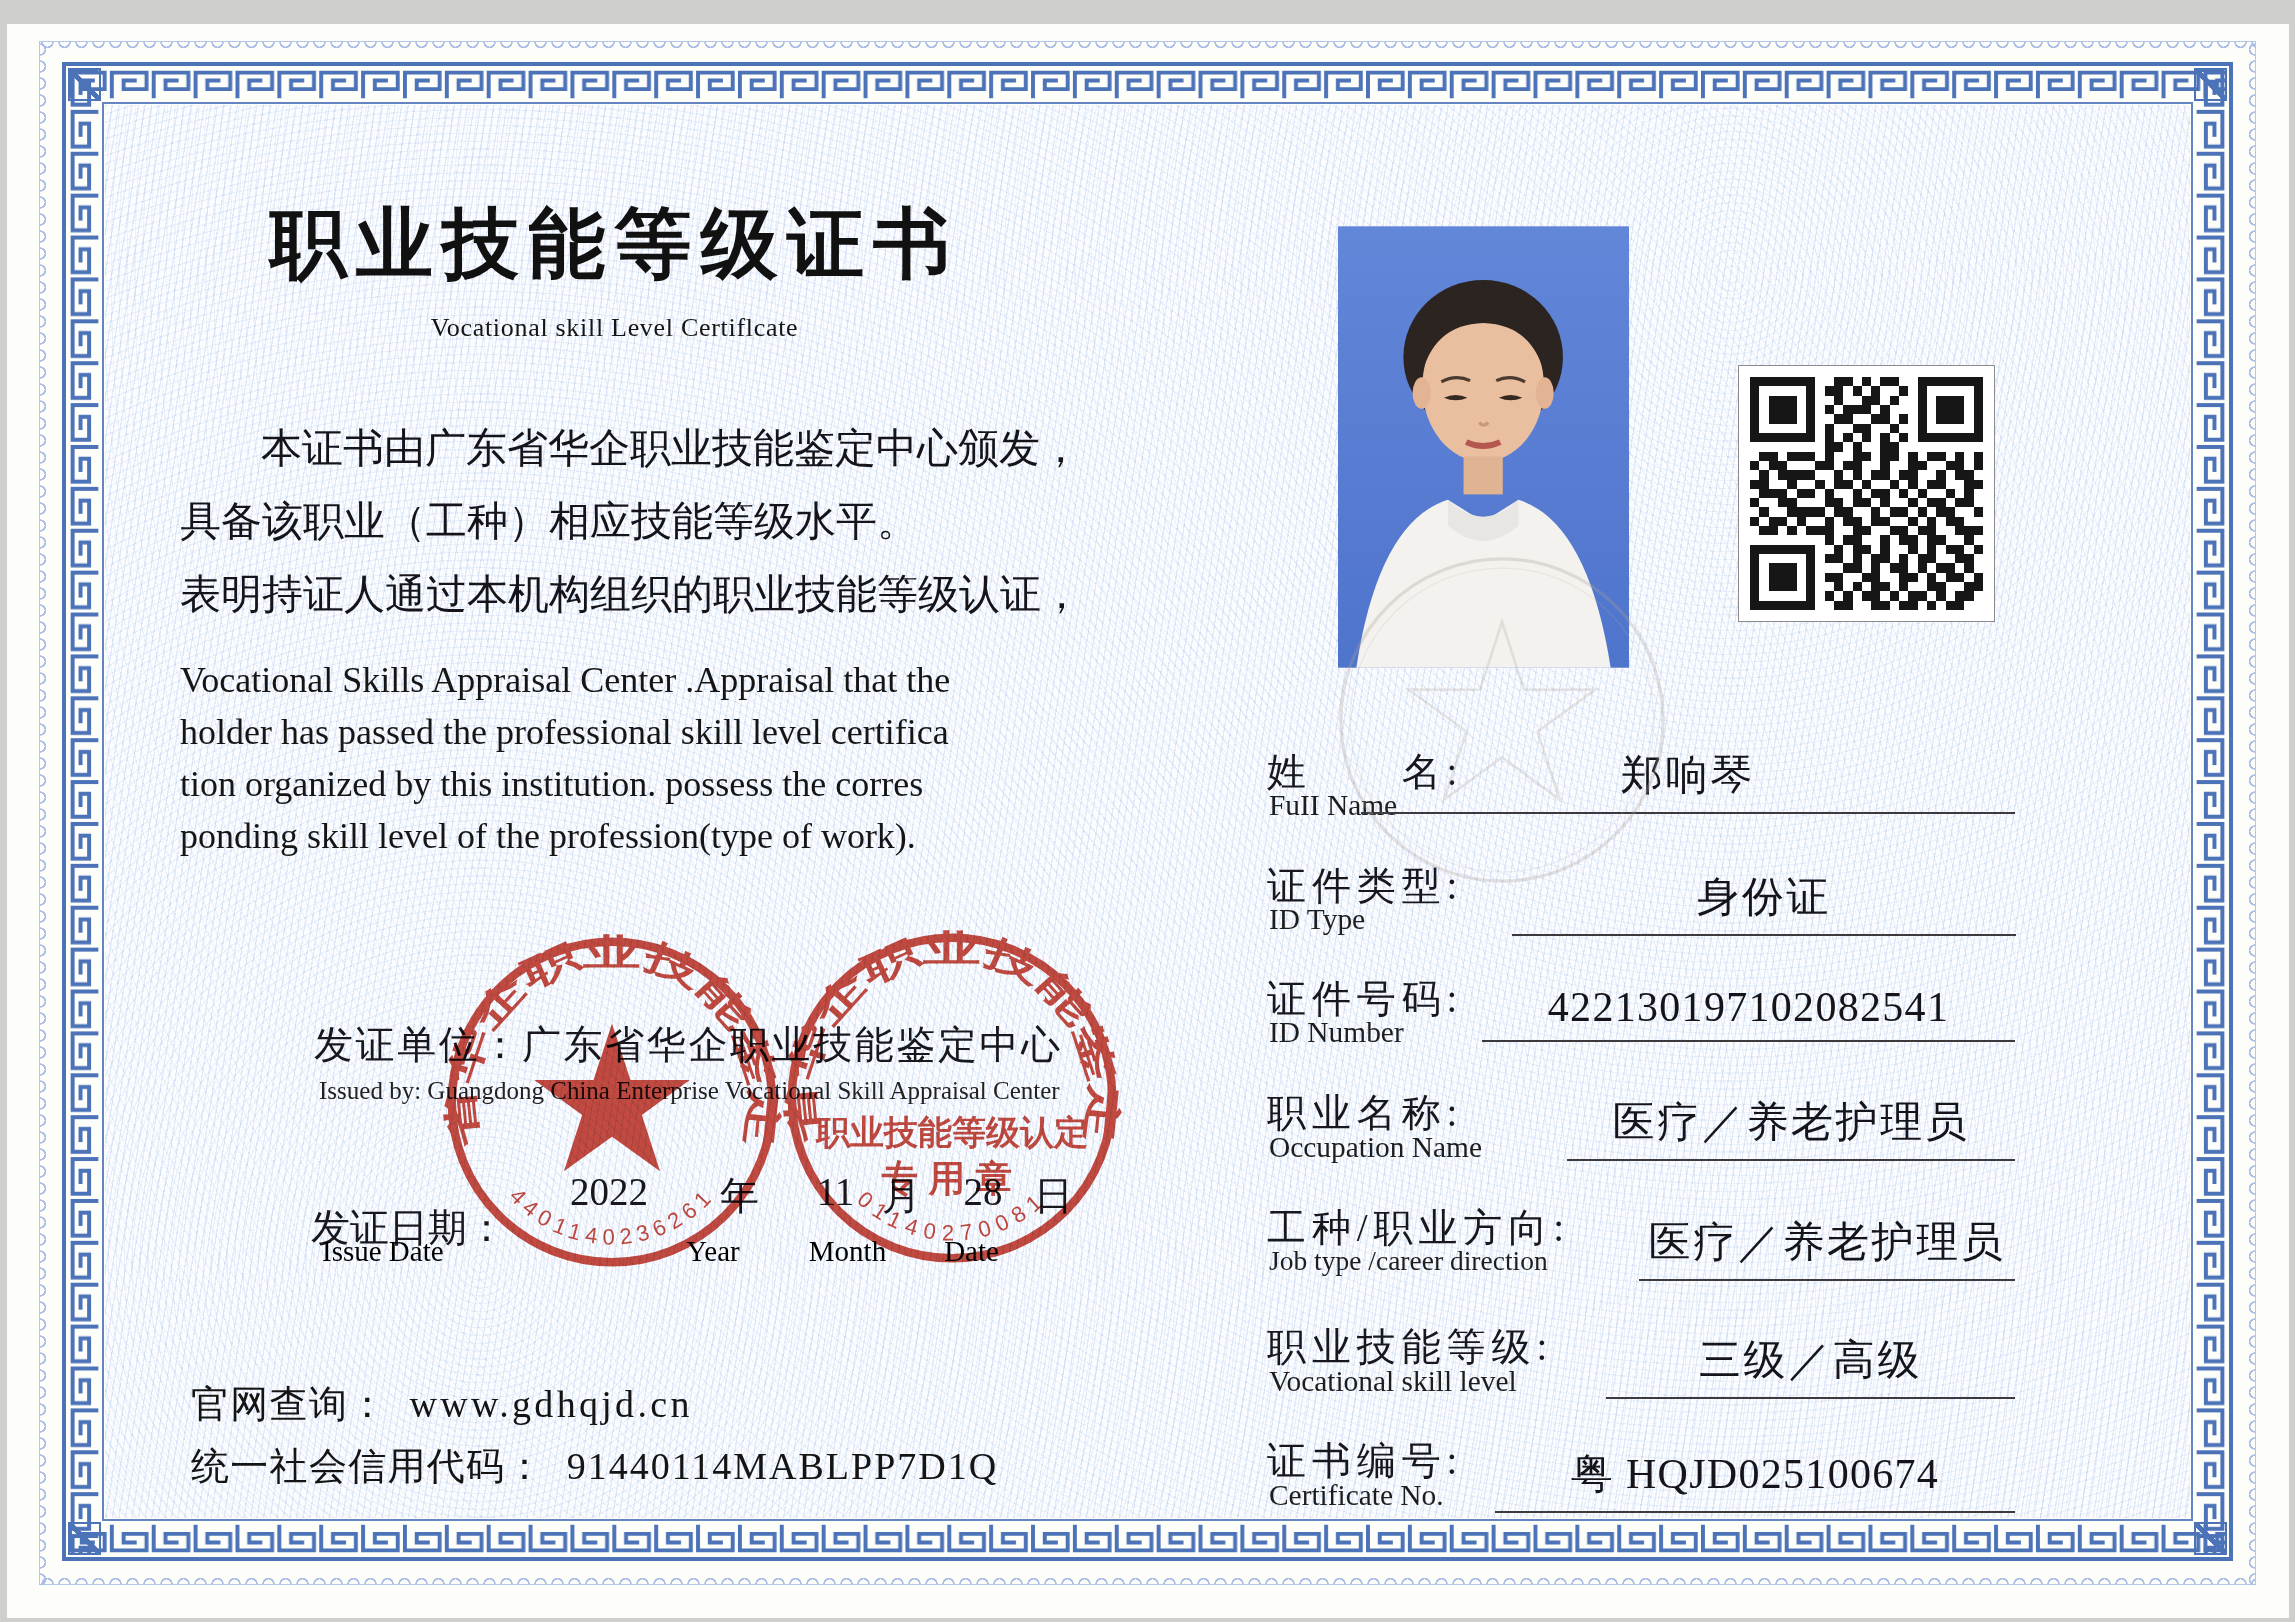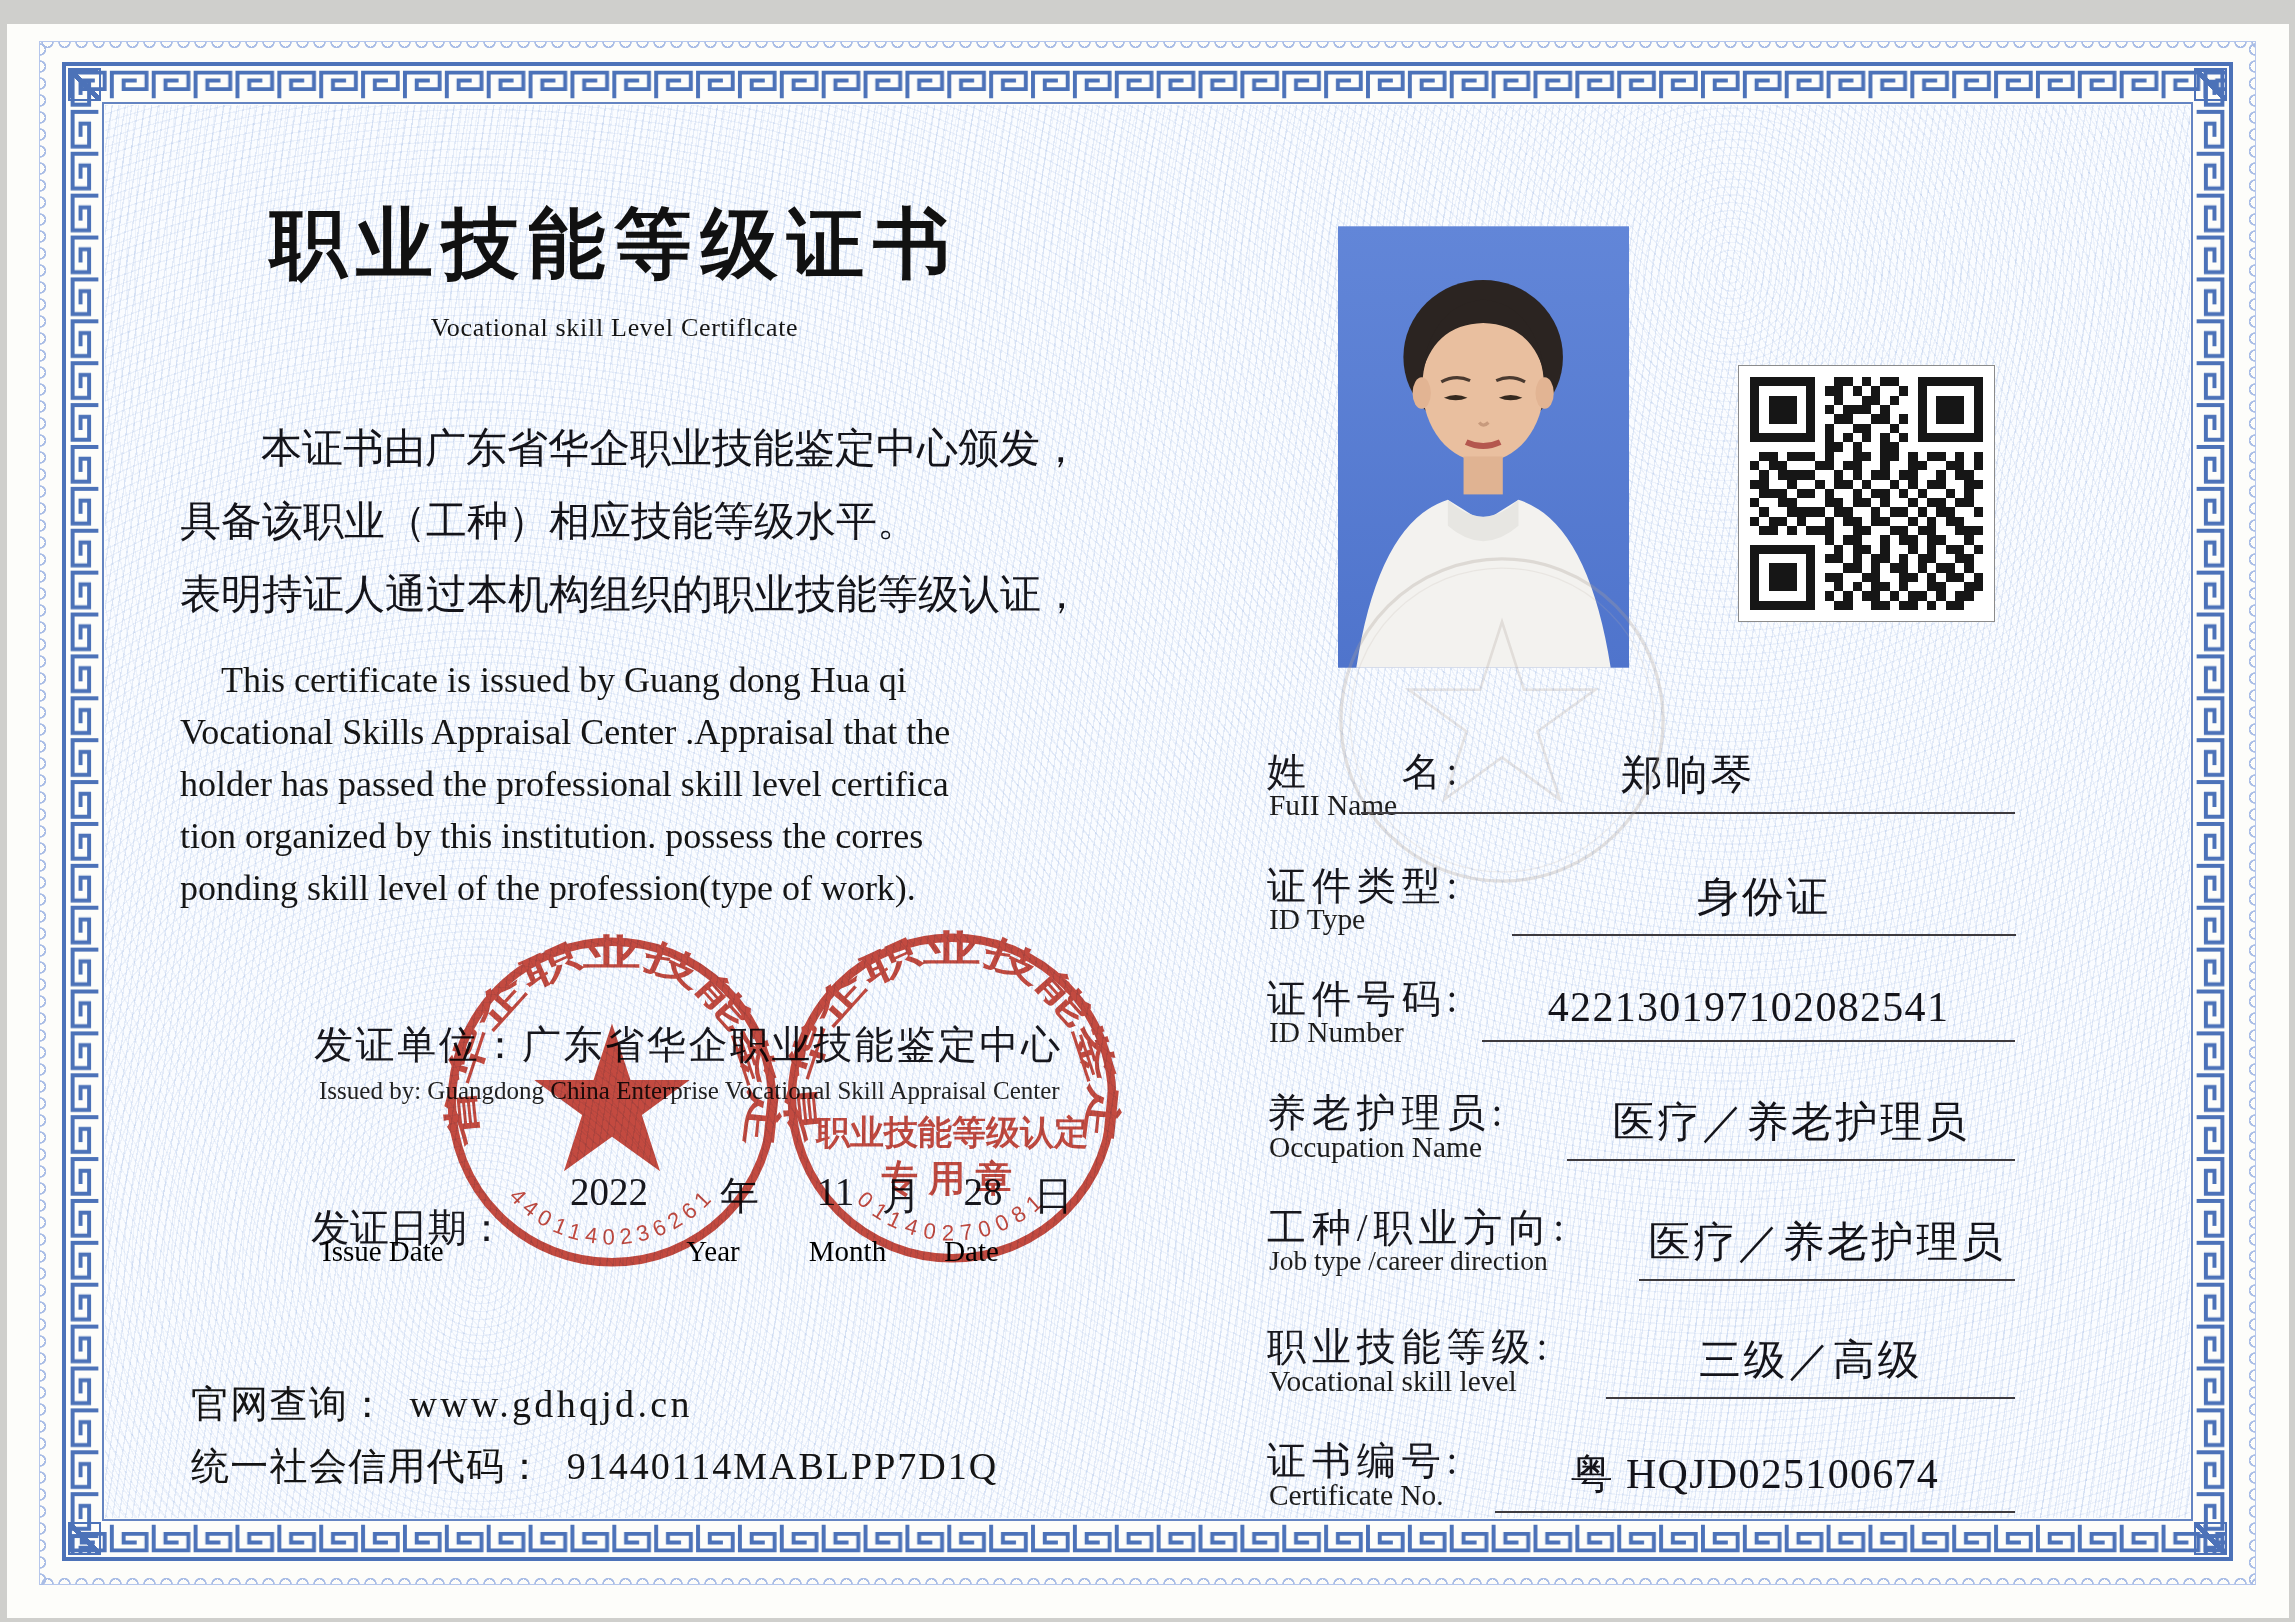--- a/index.html
+++ b/index.html
@@ -131,21 +131,20 @@
   <div class="abs title-zh">职业技能等级证书</div>
   <div class="abs title-en">Vocational skill Level Certiflcate</div>
 
   <div class="abs intro-zh">
     <div class="ln1">本证书由广东省华企职业技能鉴定中心颁发，</div>
     <div>具备该职业（工种）相应技能等级水平。</div>
     <div>表明持证人通过本机构组织的职业技能等级认证，</div>
   </div>
 
   <div class="abs intro-en">
-    <div class="ln1">This certificate is issued by Guang dong Hua qi</div>
     <div>Vocational Skills Appraisal Center .Appraisal that the</div>
     <div>holder has passed the professional skill level certifica</div>
     <div>tion organized by this institution. possess the corres</div>
     <div>ponding  skill level of the profession(type of  work).</div>
   </div>
 
   <div class="abs issuer-zh">发证单位：广东省华企职业技能鉴定中心</div>
   <div class="abs issuer-en">Issued by: Guangdong China Enterprise Vocational Skill Appraisal Center</div>
 
   <div class="date-row">
@@ -180,21 +179,21 @@
     <span class="f-label-zh" style="top:859px;">证件类型:</span>
     <span class="f-label-en" style="top:903px;">ID Type</span>
     <span class="f-value" style="left:1512px;top:869px;width:504px;">身份证</span>
   </div>
   <div>
     <span class="f-label-zh" style="top:972px;">证件号码:</span>
     <span class="f-label-en" style="top:1016px;">ID Number</span>
     <span class="f-value" style="left:1482px;top:983px;width:533px;letter-spacing:1.3px;">422130197102082541</span>
   </div>
   <div>
-    <span class="f-label-zh" style="top:1086px;">养老护理员:</span>
+    <span class="f-label-zh" style="top:1086px;">职业名称:</span>
     <span class="f-label-en" style="top:1131px;">Occupation Name</span>
     <span class="f-value" style="left:1567px;top:1094px;width:448px;">医疗／养老护理员</span>
   </div>
   <div>
     <span class="f-label-zh" style="top:1201px;">工种/职业方向:</span>
     <span class="f-label-en" style="top:1245px;font-size:27.5px;">Job type /career direction</span>
     <span class="f-value" style="left:1639px;top:1214px;width:376px;">医疗／养老护理员</span>
   </div>
   <div>
     <span class="f-label-zh" style="top:1320px;">职业技能等级:</span>

